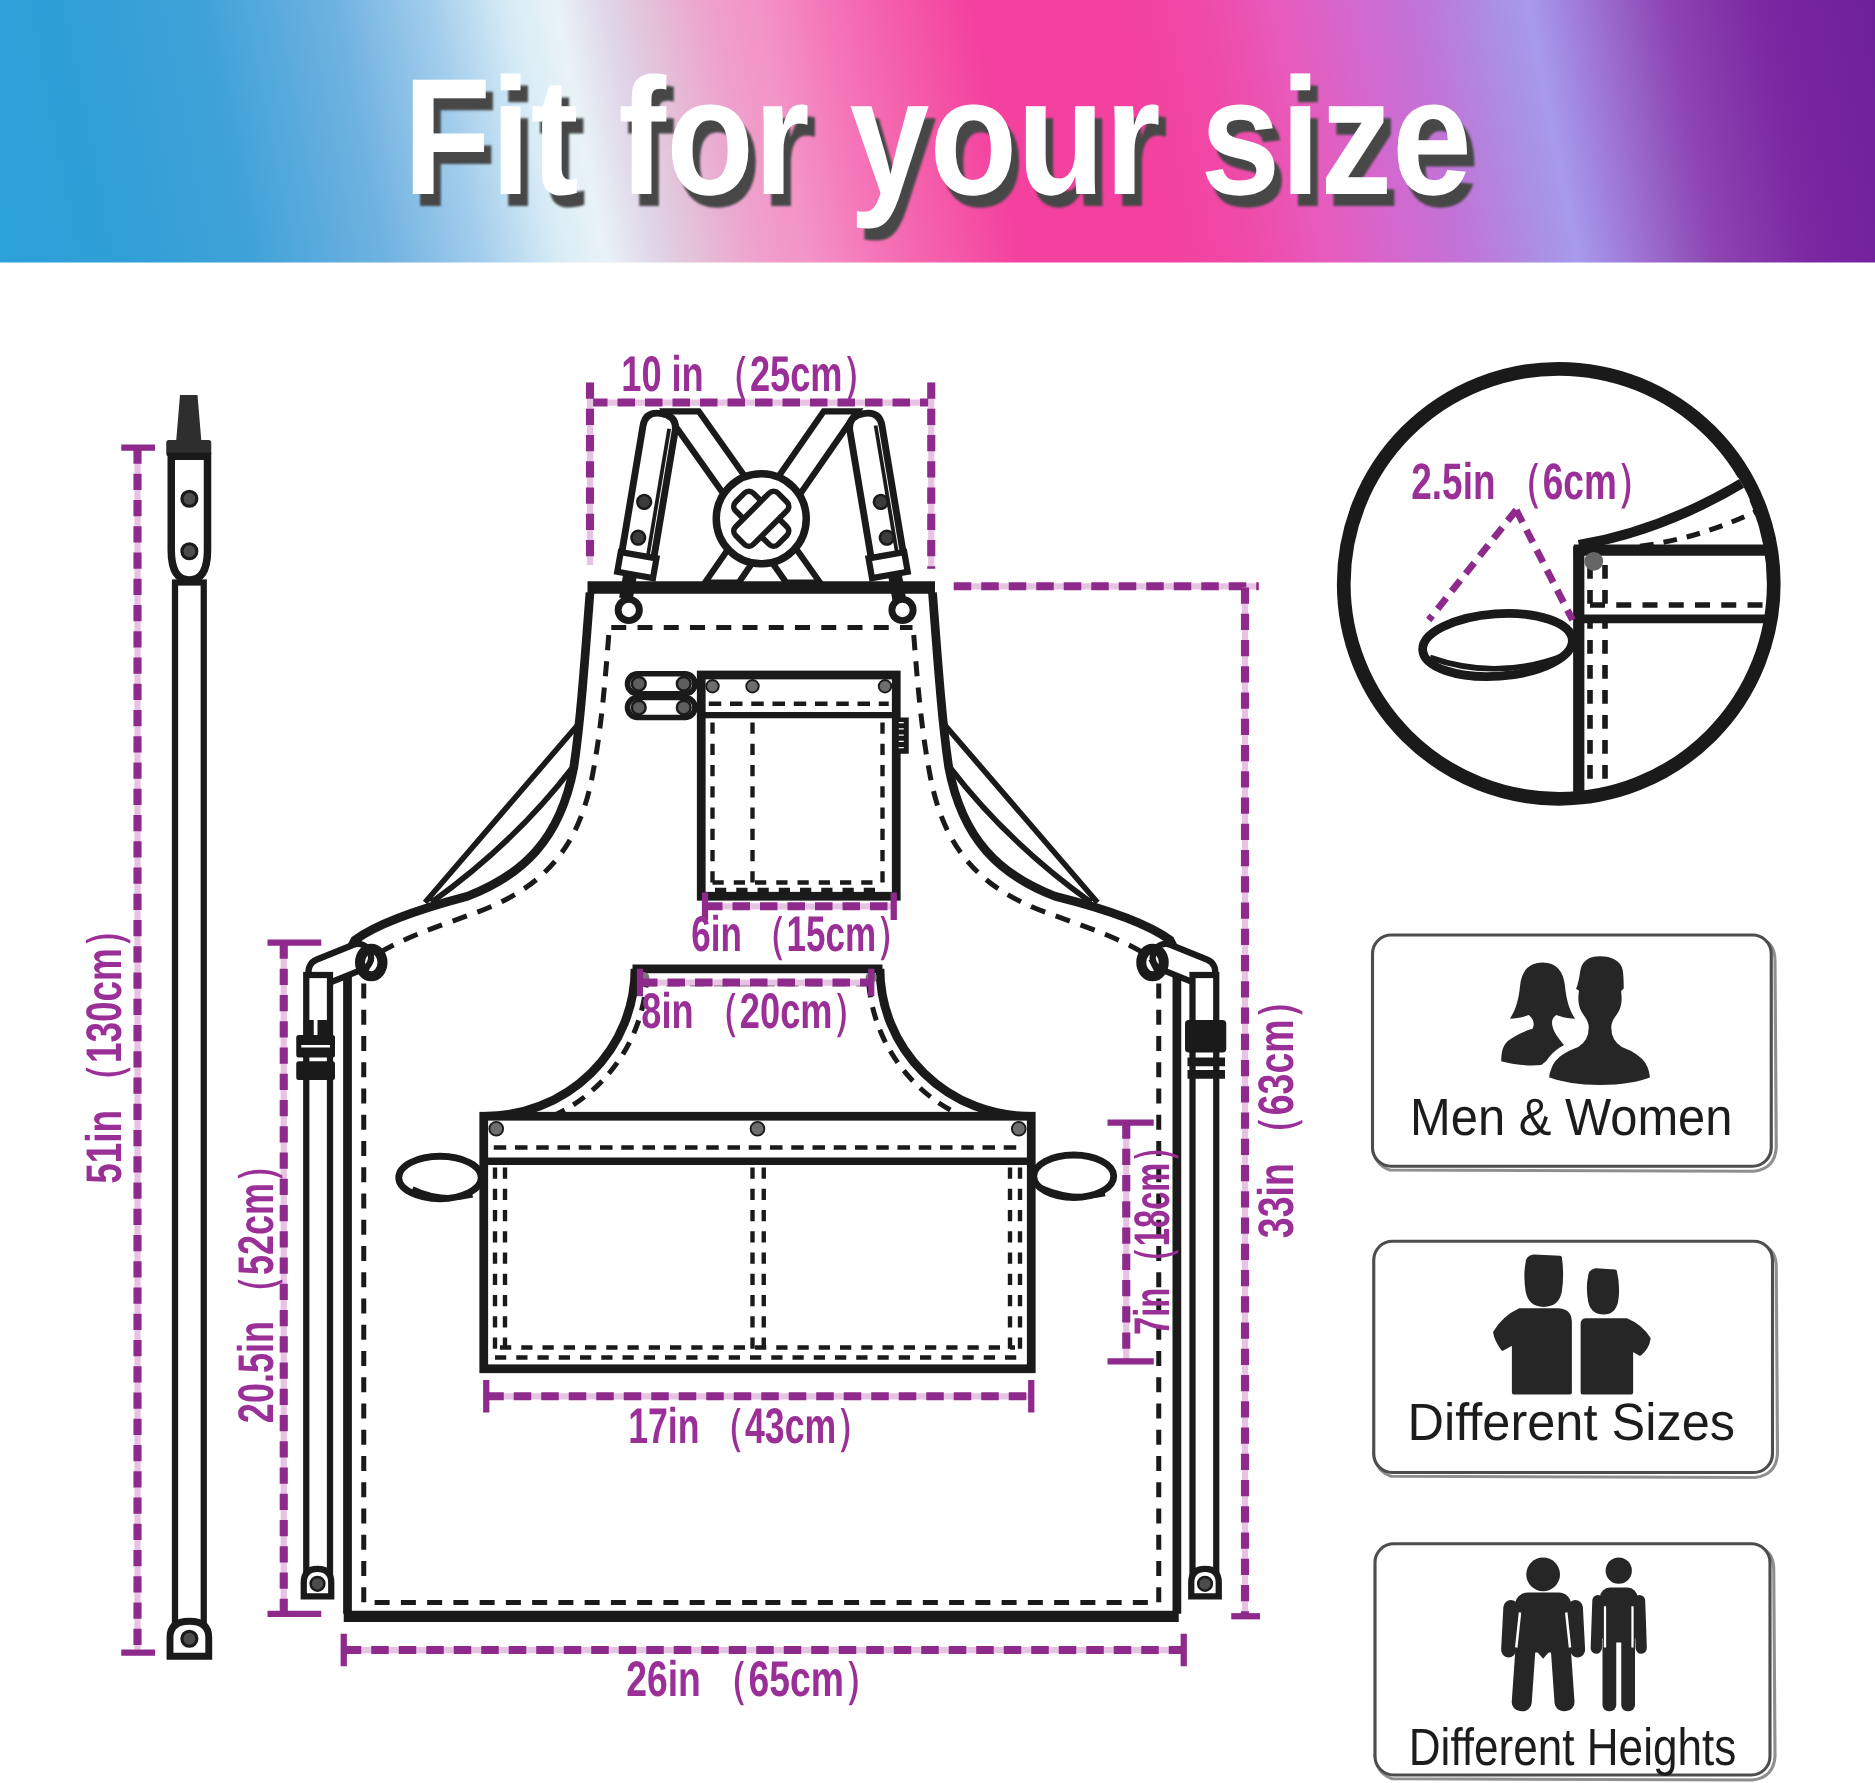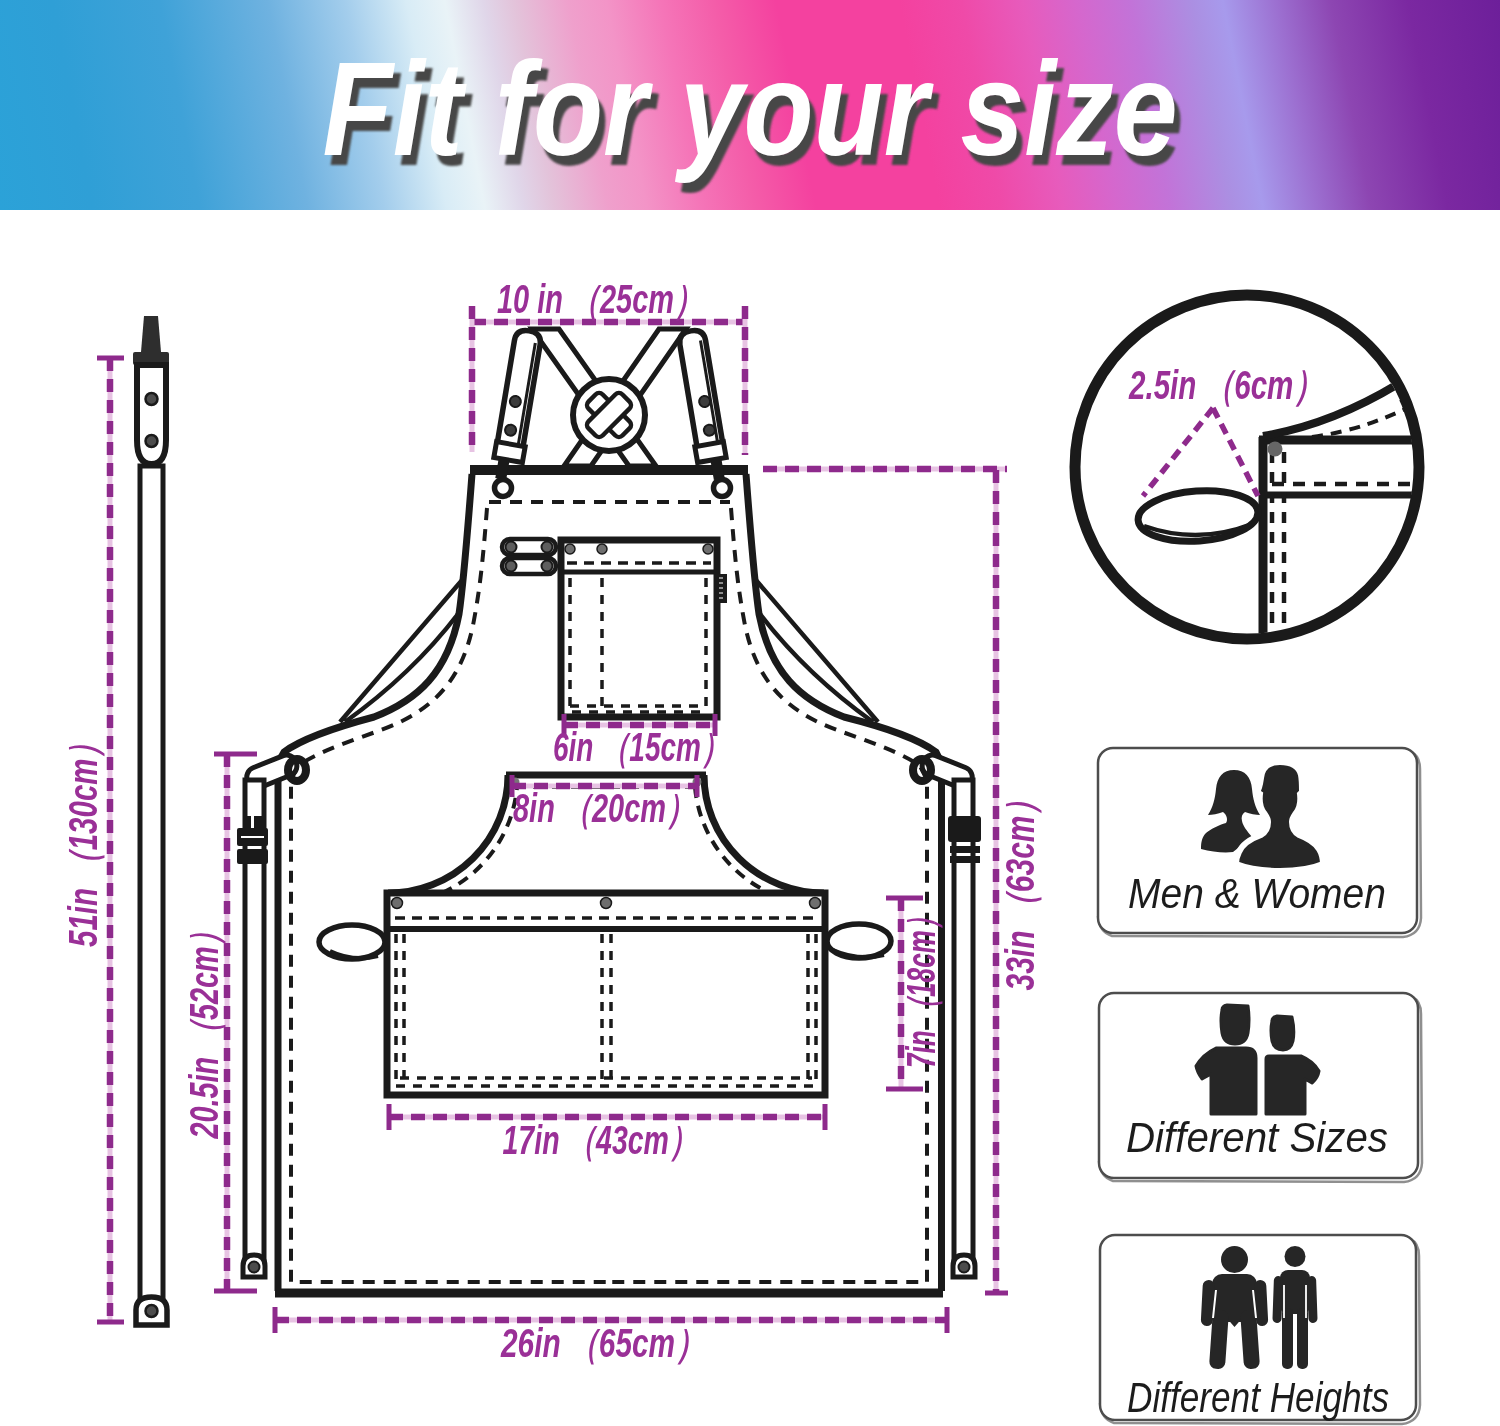--- a/index.html
+++ b/index.html
@@ -1,17 +1,17 @@
 <!DOCTYPE html>
 <html><head>
 <meta charset="utf-8">
 <style>
   html,body{margin:0;padding:0;background:#fff;}
   #page{position:relative;width:1500px;height:1426px;overflow:hidden;background:#fff;
-        font-family:"Liberation Sans", sans-serif;font-style:italic;}
+        font-family:"Liberation Sans", sans-serif;}
   #banner{position:absolute;left:0;top:0;width:1500px;height:210px;
     background:linear-gradient(79deg,
       #2ba2d8 0%, #2f9fd6 6%, #3fa2d8 13%, #6fb2e0 20%,
       #a3cdec 25%, #d8ecf6 29%, #e9f3f7 31.5%, #e0d6e9 34%,
       #e3c3da 36%, #efa0cc 39.5%, #f394c7 42%, #f575b8 45.5%,
       #f45da9 49%, #f4419f 53%, #f4419f 61%, #ef4aa8 65%,
       #e75bbc 69%, #d567cd 72.5%, #c273d8 76%, #ab8fe2 80%,
       #a79aec 82%, #9c6fd0 85.5%, #8d46b2 89%, #7b28a1 94%, #6d1f9a 100%);
 
   }

